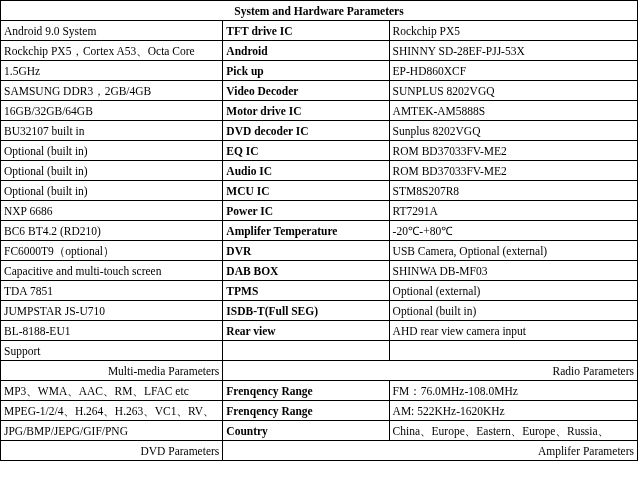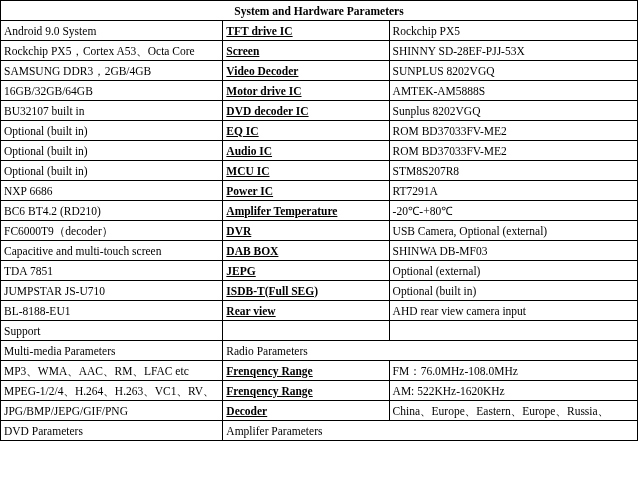--- a/index.html
+++ b/index.html
@@ -37,24 +37,23 @@
     overflow: hidden;
     white-space: nowrap;
   }
   .title-cell {
     text-align: center;
     font-weight: bold;
     font-size: 13px;
   }
   .bold {
     font-weight: bold;
-    text-decoration: underline;
   }
   .section-head {
-    text-align: left;
+    text-align: right;
     font-size: 11.5px;
   }
   .col-a { width: 222px; }
   .col-b { width: 166px; }
   .col-c { width: 248px; }
 </style>
 </head>
 <body>
 
 <div class="sheet">
@@ -69,22 +68,27 @@
         <td class="title-cell" colspan="3">System and Hardware Parameters</td>
       </tr>
 
       <tr>
         <td>Android 9.0 System</td>
         <td class="bold">TFT drive IC</td>
         <td>Rockchip PX5</td>
       </tr>
       <tr>
         <td>Rockchip PX5，Cortex A53、Octa Core</td>
-        <td class="bold">Screen</td>
+        <td class="bold">Android</td>
         <td>SHINNY  SD-28EF-PJJ-53X</td>
+      </tr>
+      <tr>
+        <td>1.5GHz</td>
+        <td class="bold">Pick up</td>
+        <td>EP-HD860XCF</td>
       </tr>
       <tr>
         <td>SAMSUNG DDR3，2GB/4GB</td>
         <td class="bold">Video Decoder</td>
         <td>SUNPLUS 8202VGQ</td>
       </tr>
       <tr>
         <td>16GB/32GB/64GB</td>
         <td class="bold">Motor drive IC</td>
         <td>AMTEK-AM5888S</td>
@@ -113,32 +117,32 @@
         <td>NXP 6686</td>
         <td class="bold">Power IC</td>
         <td>RT7291A</td>
       </tr>
       <tr>
         <td>BC6 BT4.2 (RD210)</td>
         <td class="bold">Amplifer Temperature</td>
         <td>-20℃-+80℃</td>
       </tr>
       <tr>
-        <td>FC6000T9（decoder）</td>
+        <td>FC6000T9（optional）</td>
         <td class="bold">DVR</td>
         <td>USB Camera, Optional (external)</td>
       </tr>
       <tr>
         <td>Capacitive and multi-touch screen</td>
         <td class="bold">DAB BOX</td>
         <td>SHINWA DB-MF03</td>
       </tr>
       <tr>
         <td>TDA 7851</td>
-        <td class="bold">JEPG</td>
+        <td class="bold">TPMS</td>
         <td>Optional (external)</td>
       </tr>
       <tr>
         <td>JUMPSTAR JS-U710</td>
         <td class="bold">ISDB-T(Full SEG)</td>
         <td>Optional (built in)</td>
       </tr>
       <tr>
         <td>BL-8188-EU1</td>
         <td class="bold">Rear view</td>
@@ -159,21 +163,21 @@
         <td class="bold">Frenqency Range</td>
         <td>FM：76.0MHz-108.0MHz</td>
       </tr>
       <tr>
         <td>MPEG-1/2/4、H.264、H.263、VC1、RV、</td>
         <td class="bold">Frenqency Range</td>
         <td>AM: 522KHz-1620KHz</td>
       </tr>
       <tr>
         <td>JPG/BMP/JEPG/GIF/PNG</td>
-        <td class="bold">Decoder</td>
+        <td class="bold">Country</td>
         <td>China、Europe、Eastern、Europe、Russia、</td>
       </tr>
 
       <tr>
         <td class="section-head">DVD Parameters</td>
         <td class="section-head" colspan="2">Amplifer Parameters</td>
       </tr>
 
     </tbody>
   </table>

